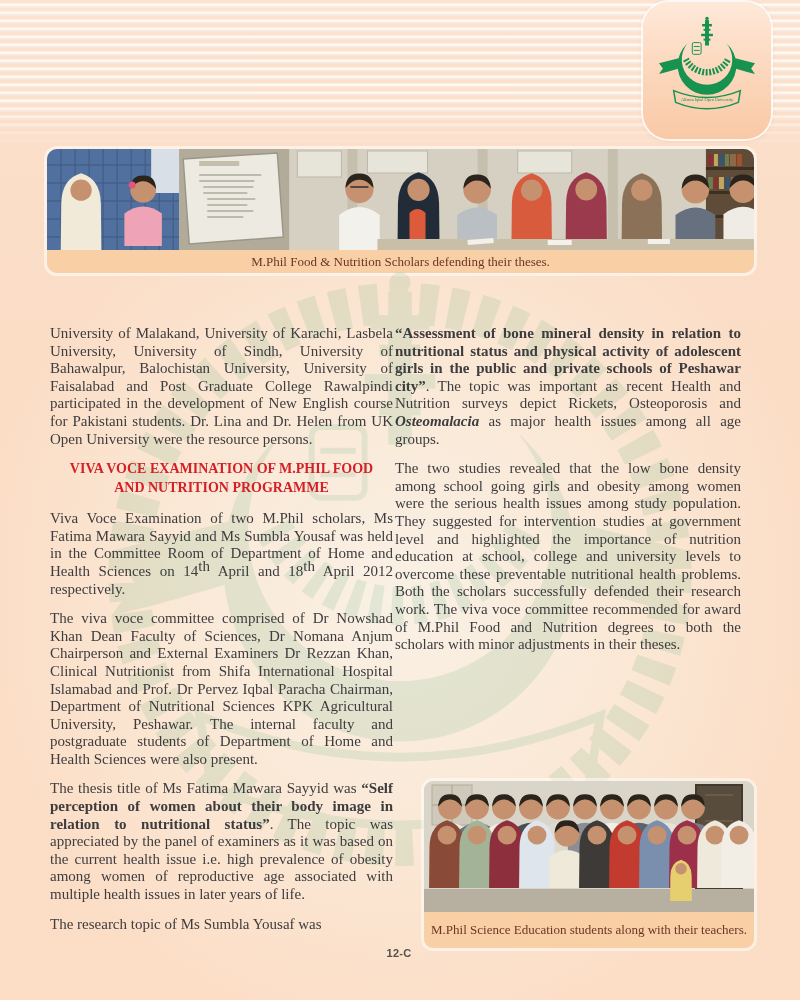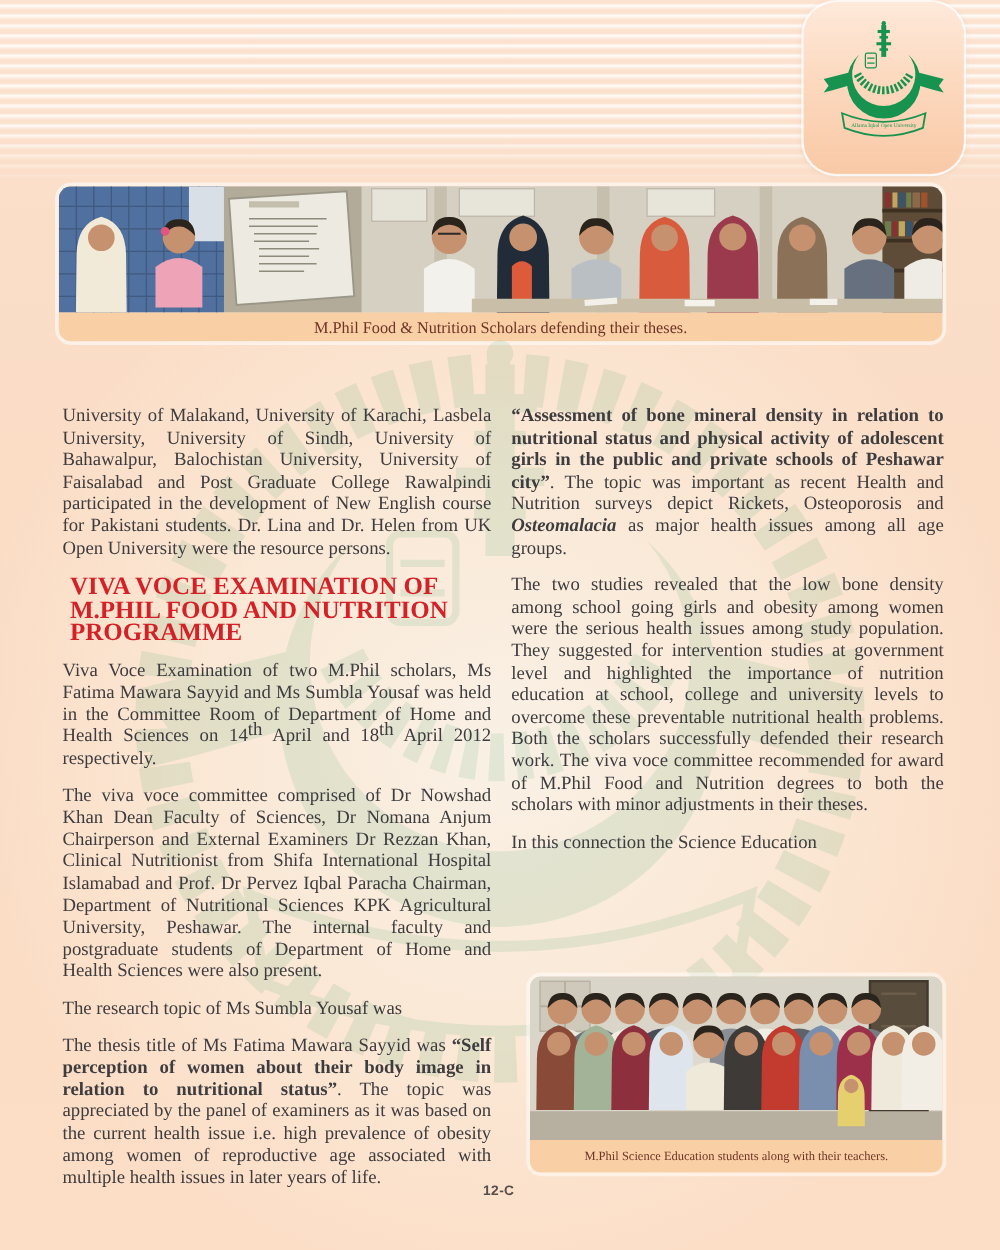--- a/index.html
+++ b/index.html
@@ -35,35 +35,35 @@
     position:absolute;left:424px;top:781px;width:330px;
     border-radius:9px;overflow:hidden;
     box-shadow:0 0 0 3px rgba(255,255,255,.5);
   }
   figcaption{
     background:#f9cfa6;color:#6e3526;
     display:flex;align-items:center;justify-content:center;
     font-family:"Liberation Serif",serif;
   }
   .photo-banner figcaption{height:23px;font-size:13px;}
-  .photo-bottom figcaption{height:26px;font-size:10px;text-align:right;}
+  .photo-bottom figcaption{height:36px;font-size:13px;text-align:right;}
   .photo-banner svg,.photo-bottom svg{display:block;}
   .watermark{
     position:absolute;left:105px;top:268px;width:590px;height:660px;
     opacity:.10;color:#1f9553;pointer-events:none;
   }
   .col{
     position:absolute;top:283px;
     font-size:15px;line-height:17.6px;color:#3d3c3f;text-align:justify;margin-top:42px;
   }
   .col-left{left:50px;width:343px;}
-  .col-right{left:409px;width:346px;}
+  .col-right{left:395px;width:346px;}
   .col p{margin:0 0 12px 0;}
   h2.red{
-    color:#d42127;font-size:20px;line-height:18.5px;text-align:left;
+    color:#d42127;font-size:14px;line-height:18.5px;text-align:center;
     font-weight:bold;margin:5px 6px 13px 6px;font-family:"Liberation Serif",serif;
   }
   .col-right h2.red{margin:8px 0 1px 0;}
   .col-right .no-gap{margin-bottom:2px;}
   sup{font-size:15px;line-height:0;vertical-align:5px;}
   b.i{font-style:italic;}
   .page-number{
     position:absolute;left:364px;top:947px;width:70px;text-align:center;
     font-family:"Liberation Sans",sans-serif;font-weight:bold;font-size:11px;
     color:#564f4a;letter-spacing:.3px;
@@ -175,28 +175,27 @@
       <circle cx="50" cy="52" r="46" fill="none" stroke="currentColor" stroke-width="7" stroke-dasharray="3 2"></circle>
       <use href="#emblem"></use>
     </svg>
   </div>
 
   <section class="col col-left">
     <p>University of Malakand, University of Karachi, Lasbela University, University of Sindh, University of Bahawalpur, Balochistan University, University of Faisalabad and Post Graduate College Rawalpindi participated in the development of New English course for Pakistani students.  Dr. Lina and Dr. Helen from UK Open University were the resource persons.</p>
     <h2 class="red">VIVA VOCE EXAMINATION OF M.PHIL FOOD AND NUTRITION PROGRAMME</h2>
     <p><span>Viva Voce Examination of two M.Phil scholars, Ms Fatima Mawara Sayyid and Ms Sumbla Yousaf was held in the Committee Room of Department of Home and Health Sciences on 14</span><sup>th</sup><span> April and 18</span><sup>th</sup><span> April 2012 respectively.</span></p>
     <p>The viva voce committee comprised of Dr Nowshad Khan Dean Faculty of Sciences, Dr Nomana Anjum Chairperson and External Examiners Dr Rezzan Khan, Clinical Nutritionist from Shifa International Hospital Islamabad and Prof. Dr Pervez Iqbal Paracha Chairman, Department of Nutritional Sciences KPK Agricultural University, Peshawar. The internal faculty and postgraduate students of Department of Home and Health Sciences were also present.</p>
+    <p><span>The thesis title of Ms Fatima Mawara Sayyid was </span><b>“Self perception of women about their body image in relation to nutritional status”</b><span>. The topic was appreciated by the panel of examiners as it was based on the current health issue i.e. high prevalence of obesity among women of reproductive age associated with multiple health issues in later years of life.</span></p>
     <p>The research topic of Ms Sumbla Yousaf was</p>
-    <p><span>The thesis title of Ms Fatima Mawara Sayyid was </span><b>“Self perception of women about their body image in relation to nutritional status”</b><span>. The topic was appreciated by the panel of examiners as it was based on the current health issue i.e. high prevalence of obesity among women of reproductive age associated with multiple health issues in later years of life.</span></p>
   </section>
 
   <section class="col col-right">
     <p><b>“Assessment of bone mineral density in relation to nutritional status and physical activity of adolescent girls in the public and private schools of Peshawar city”</b><span>. The topic was important as recent Health and Nutrition surveys depict Rickets, Osteoporosis and </span><b class="i">Osteomalacia</b><span> as major health issues among all age groups.</span></p>
     <p>The two studies revealed that the low bone density among school going girls and obesity among women were the serious health issues among study population. They suggested for intervention studies at government level and highlighted the importance of nutrition education at school, college and university levels to overcome these preventable nutritional health problems.    Both the scholars successfully defended their research work. The viva voce committee recommended for award of M.Phil Food and Nutrition degrees to both the scholars with minor adjustments in their theses.</p>
-    <p>In this connection the Science Education</p>
   </section>
 
   <figure class="photo-bottom">
     <svg viewBox="0 0 330 131" width="330" height="131" preserveAspectRatio="none">
       <rect x="0" y="0" width="330" height="131" fill="#dad5c9"></rect>
       <rect x="272" y="4" width="46" height="104" fill="#584c3c" stroke="#423a2e" stroke-width="2"></rect>
       <path d="M281,14 h28 M281,40 h28 M281,66 h28" stroke="#6a5c48" stroke-width="2"></path>
       <rect x="8" y="4" width="40" height="40" fill="#cfc9bb" stroke="#b5ae9e"></rect>
       <path d="M28,4 V44 M8,24 H48" stroke="#b5ae9e" stroke-width="1.5"></path>
       <rect x="0" y="108" width="330" height="23" fill="#b7af9f"></rect>

